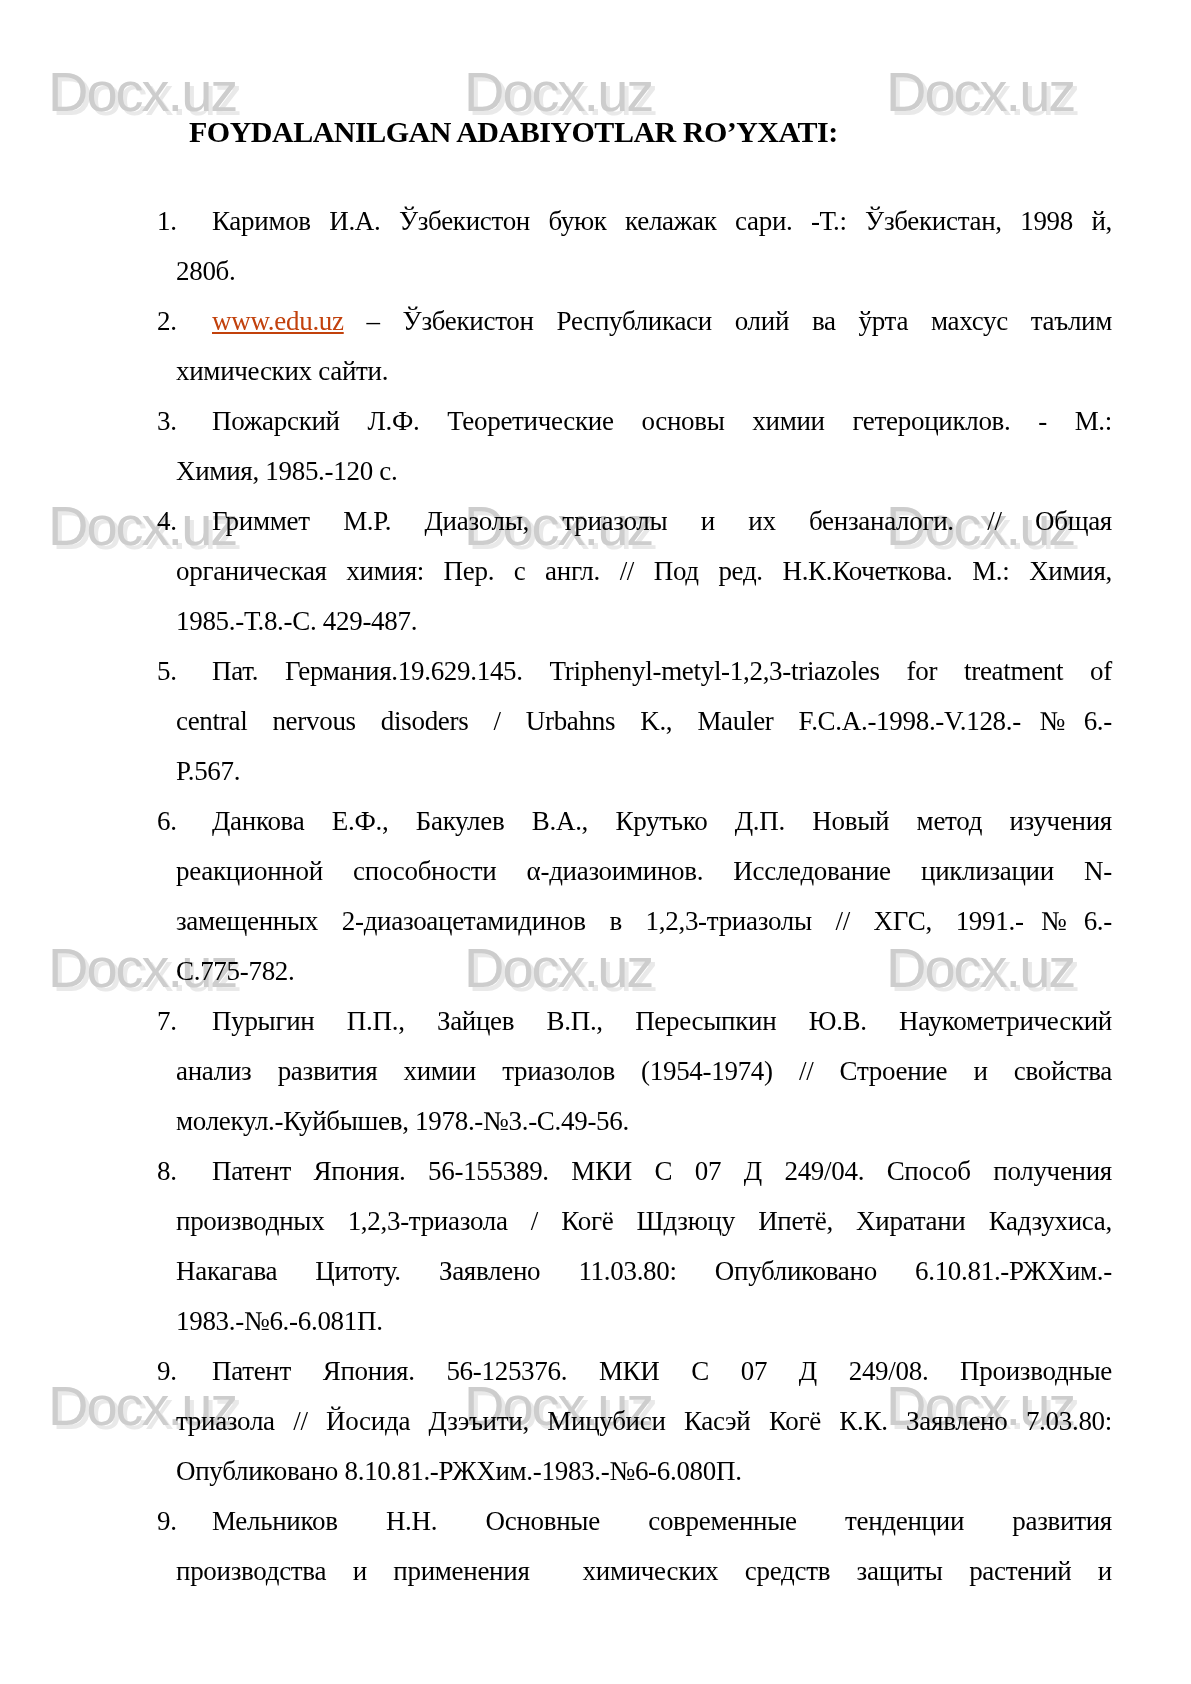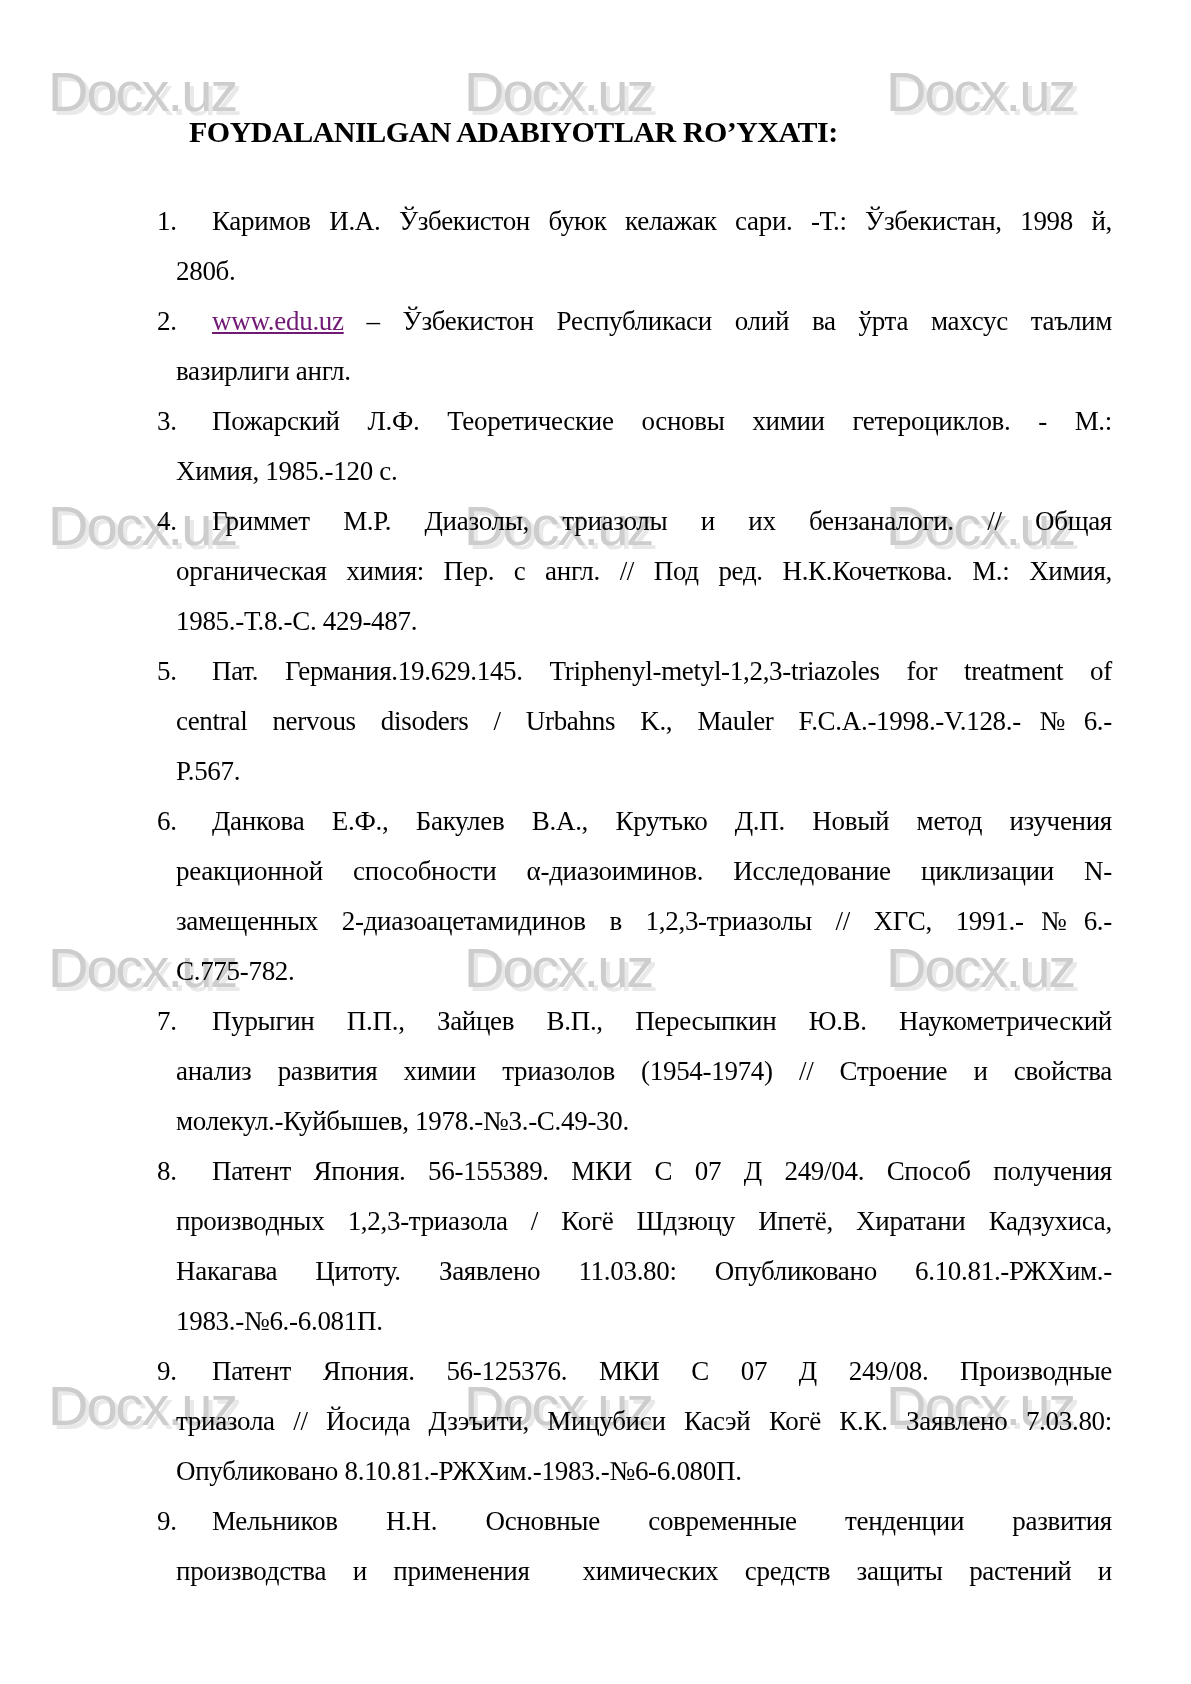--- a/index.html
+++ b/index.html
@@ -65,21 +65,21 @@
     text-align-last:left;
   }
   .line.first{
     margin-left:-19px; 
   }
   .num{
     display:inline-block;
     width:55px;      
   }
   .ref-link{
-    color:#701a75;
+    color:#c2410c;
     text-decoration:underline;
     cursor:pointer;
   }
 </style>
 </head>
 <body>
 
 <div class="page">
 
   <div class="watermarks">
@@ -106,21 +106,21 @@
 
     <div class="refs">
 
       <div class="ref">
         <div class="line first"><span class="num">1.</span><span>Каримов И.А. Ўзбекистон буюк келажак сари. -Т.: Ўзбекистан, 1998 й,</span></div>
         <div class="line last">280б.</div>
       </div>
 
       <div class="ref">
         <div class="line first"><span class="num">2.</span><span class="ref-link">www.edu.uz</span><span>&nbsp;– Ўзбекистон Республикаси олий ва ўрта махсус таълим</span></div>
-        <div class="line last">вазирлиги англ.</div>
+        <div class="line last">химических сайти.</div>
       </div>
 
       <div class="ref">
         <div class="line first"><span class="num">3.</span><span>Пожарский Л.Ф. Теоретические основы химии гетероциклов. - М.:</span></div>
         <div class="line last">Химия, 1985.-120 с.</div>
       </div>
 
       <div class="ref">
         <div class="line first"><span class="num">4.</span><span>Гриммет М.Р. Диазолы, триазолы и их бензаналоги. // Общая</span></div>
         <div class="line">органическая химия: Пер. с англ. // Под ред. Н.К.Кочеткова. М.: Химия,</div>
@@ -136,21 +136,21 @@
       <div class="ref">
         <div class="line first"><span class="num">6.</span><span>Данкова Е.Ф., Бакулев В.А., Крутько Д.П. Новый метод изучения</span></div>
         <div class="line">реакционной способности α-диазоиминов. Исследование циклизации N-</div>
         <div class="line">замещенных 2-диазоацетамидинов в 1,2,3-триазолы // ХГС, 1991.-№6.-</div>
         <div class="line last">С.775-782.</div>
       </div>
 
       <div class="ref">
         <div class="line first"><span class="num">7.</span><span>Пурыгин П.П., Зайцев В.П., Пересыпкин Ю.В. Наукометрический</span></div>
         <div class="line">анализ развития химии триазолов (1954-1974) // Строение и свойства</div>
-        <div class="line last">молекул.-Куйбышев, 1978.-№3.-С.49-30.</div>
+        <div class="line last">молекул.-Куйбышев, 1978.-№3.-С.49-56.</div>
       </div>
 
       <div class="ref">
         <div class="line first"><span class="num">8.</span><span>Патент Япония. 56-155389. МКИ С 07 Д 249/04. Способ получения</span></div>
         <div class="line">производных 1,2,3-триазола / Когё Шдзюцу Ипетё, Хиратани Кадзухиса,</div>
         <div class="line">Накагава Цитоту. Заявлено 11.03.80: Опубликовано 6.10.81.-РЖХим.-</div>
         <div class="line last">1983.-№6.-6.081П.</div>
       </div>
 
       <div class="ref">

